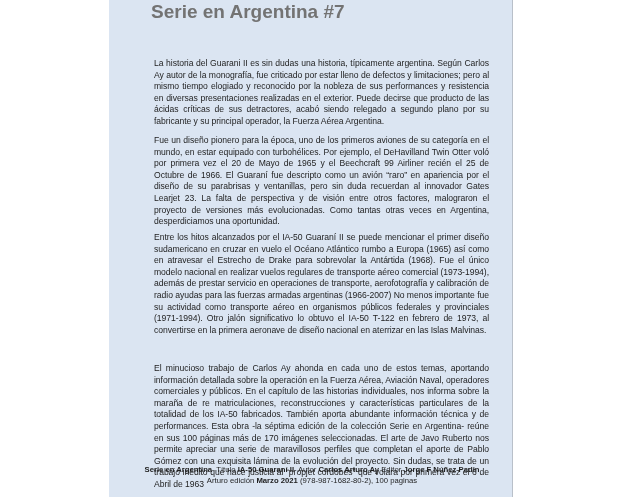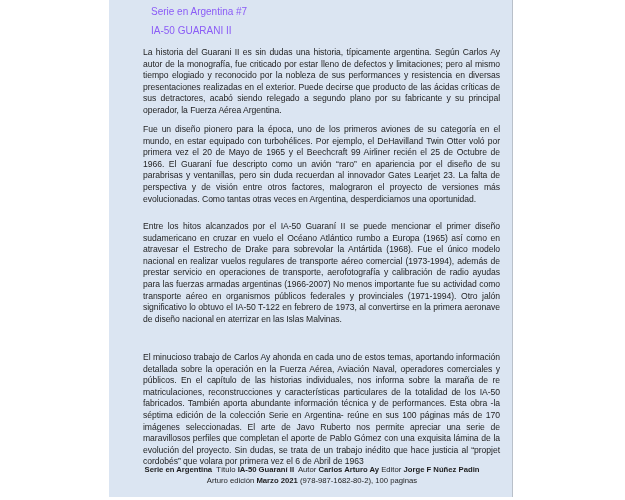--- a/index.html
+++ b/index.html
@@ -5,42 +5,41 @@
   html, body { margin:0; padding:0; }
   body {
     width:625px; height:500px; background:#ffffff; position:relative; overflow:hidden;
     font-family: "Liberation Sans", sans-serif;
   }
   .panel {
     position:absolute; left:109px; top:0; width:404px; height:497px;
     background:#dbe5f2; border-right:1px solid #b9c0c9; box-sizing:border-box;
   }
   .title {
-    position:absolute; left:151px; top:2px; font-weight:normal; font-size:10px;
-    line-height:19px; color:#8b5cf6;
+    position:absolute; left:151px; top:2px; font-weight:bold; font-size:19px;
+    line-height:19px; color:#737373;
   }
   .body-text {
     position:absolute; left:143px; width:357px; font-size:8.6px; line-height:11.6px;
     color:#1e1e1e; text-align:justify; letter-spacing:-0.05px;
   }
-  .body-text p { margin:0; }
+  .body-text p { margin:11px; }
   .credits {
     position:absolute; left:120px; width:384px; top:465px; text-align:center;
     font-size:7.7px; line-height:10.7px; color:#1e1e1e;
   }
   .credits b { font-weight:bold; }
 </style>
 </head>
 <body>
 
 <div class="panel"></div>
 
 <div class="title">
   <div>Serie en Argentina #7</div>
-  <div>IA-50 GUARANI II</div>
 </div>
 
 <div class="body-text" style="top:47px;">
   <p>La historia del Guarani II es sin dudas una historia, típicamente argentina. Según Carlos Ay autor de la monografía, fue criticado por estar lleno de defectos y limitaciones; pero al mismo tiempo elogiado y reconocido por la nobleza de sus performances y resistencia en diversas presentaciones realizadas en el exterior. Puede decirse que producto de las ácidas críticas de sus detractores, acabó siendo relegado a segundo plano por su fabricante y su principal operador, la Fuerza Aérea Argentina.</p>
 </div>
 <div class="body-text" style="top:124px;">
   <p>Fue un diseño pionero para la época, uno de los primeros aviones de su categoría en el mundo, en estar equipado con turbohélices. Por ejemplo, el DeHavilland Twin Otter voló por primera vez el 20 de Mayo de 1965 y el Beechcraft 99 Airliner recién el 25 de Octubre de 1966. El Guaraní fue descripto como un avión “raro” en apariencia por el diseño de su parabrisas y ventanillas, pero sin duda recuerdan al innovador Gates Learjet 23.  La falta de perspectiva y de visión entre otros factores, malograron el proyecto de versiones más evolucionadas. Como tantas otras veces en Argentina, desperdiciamos una oportunidad.</p>
 </div>
 <div class="body-text" style="top:221px;">
   <p>Entre los hitos alcanzados por el IA-50 Guaraní II se puede mencionar el primer diseño sudamericano en cruzar en vuelo el Océano Atlántico rumbo a Europa (1965) así como en atravesar el Estrecho de Drake para sobrevolar la Antártida (1968). Fue el único modelo nacional en realizar vuelos regulares de transporte aéreo comercial (1973-1994), además de prestar servicio en operaciones de transporte, aerofotografía y calibración de radio ayudas para las fuerzas armadas argentinas (1966-2007) No menos importante fue su actividad como transporte aéreo en organismos públicos federales y provinciales (1971-1994). Otro jalón significativo lo obtuvo el IA-50 T-122 en febrero de 1973, al convertirse en la primera aeronave de diseño nacional en aterrizar en las Islas Malvinas.</p>

